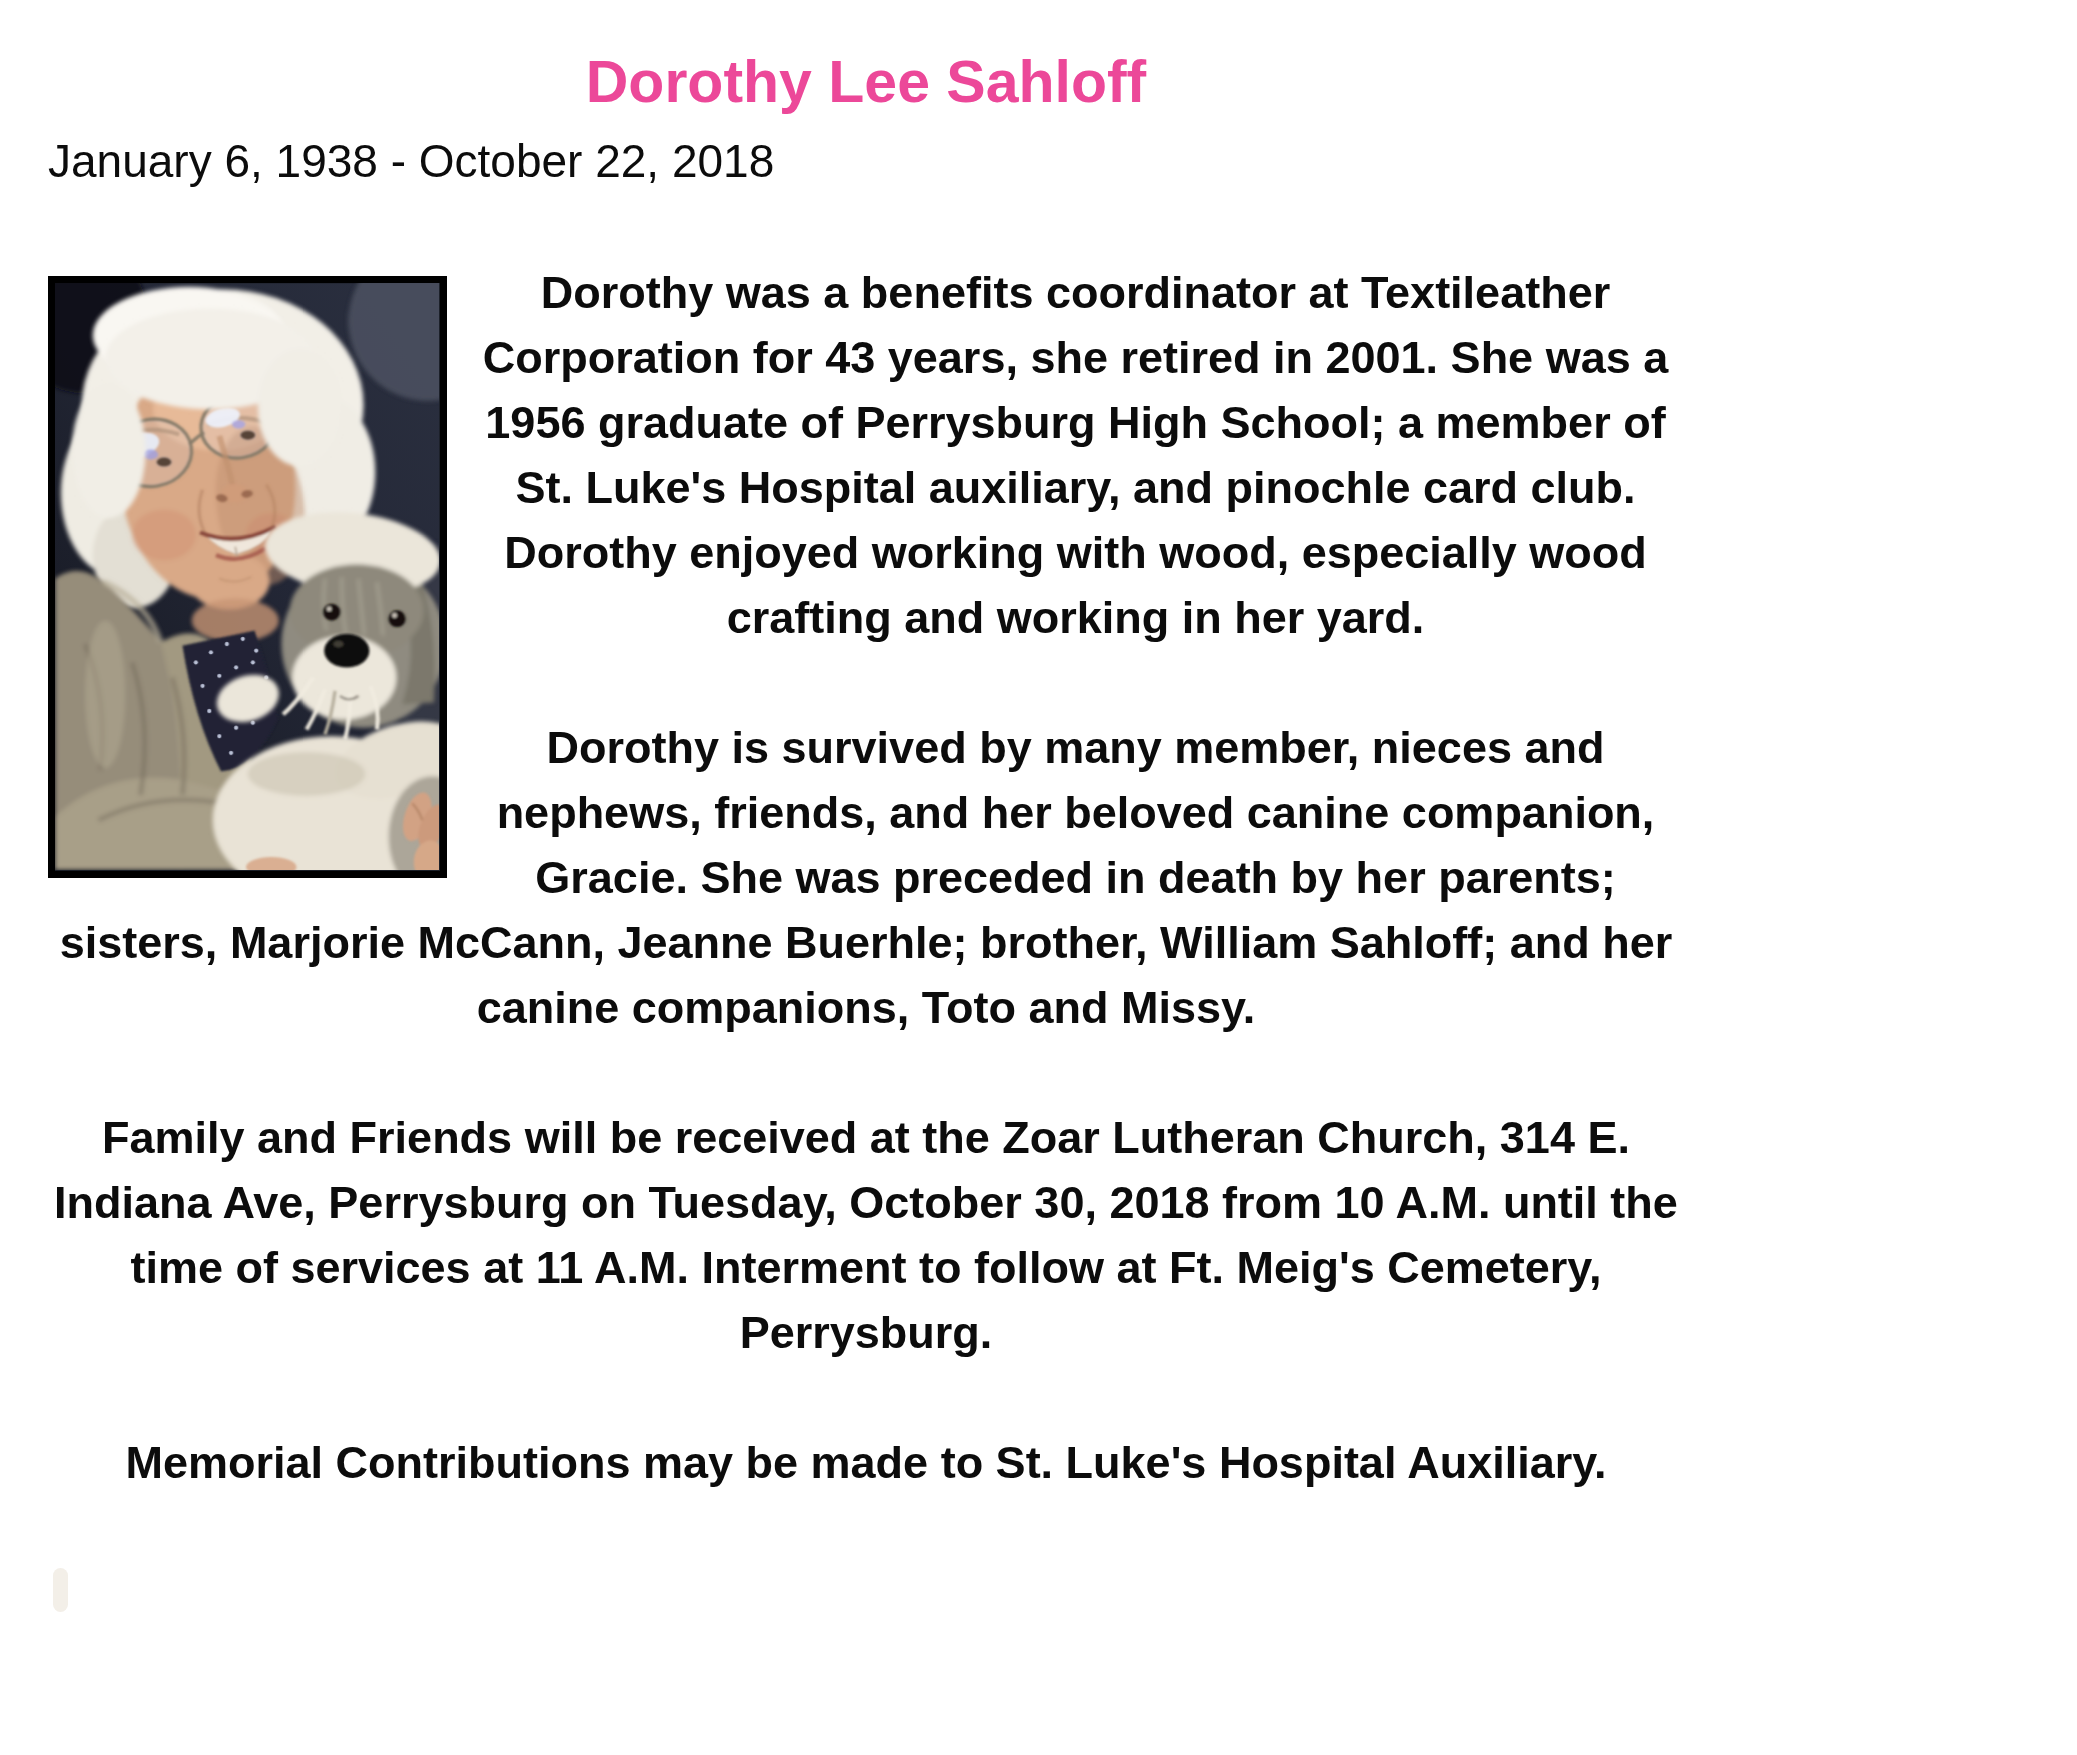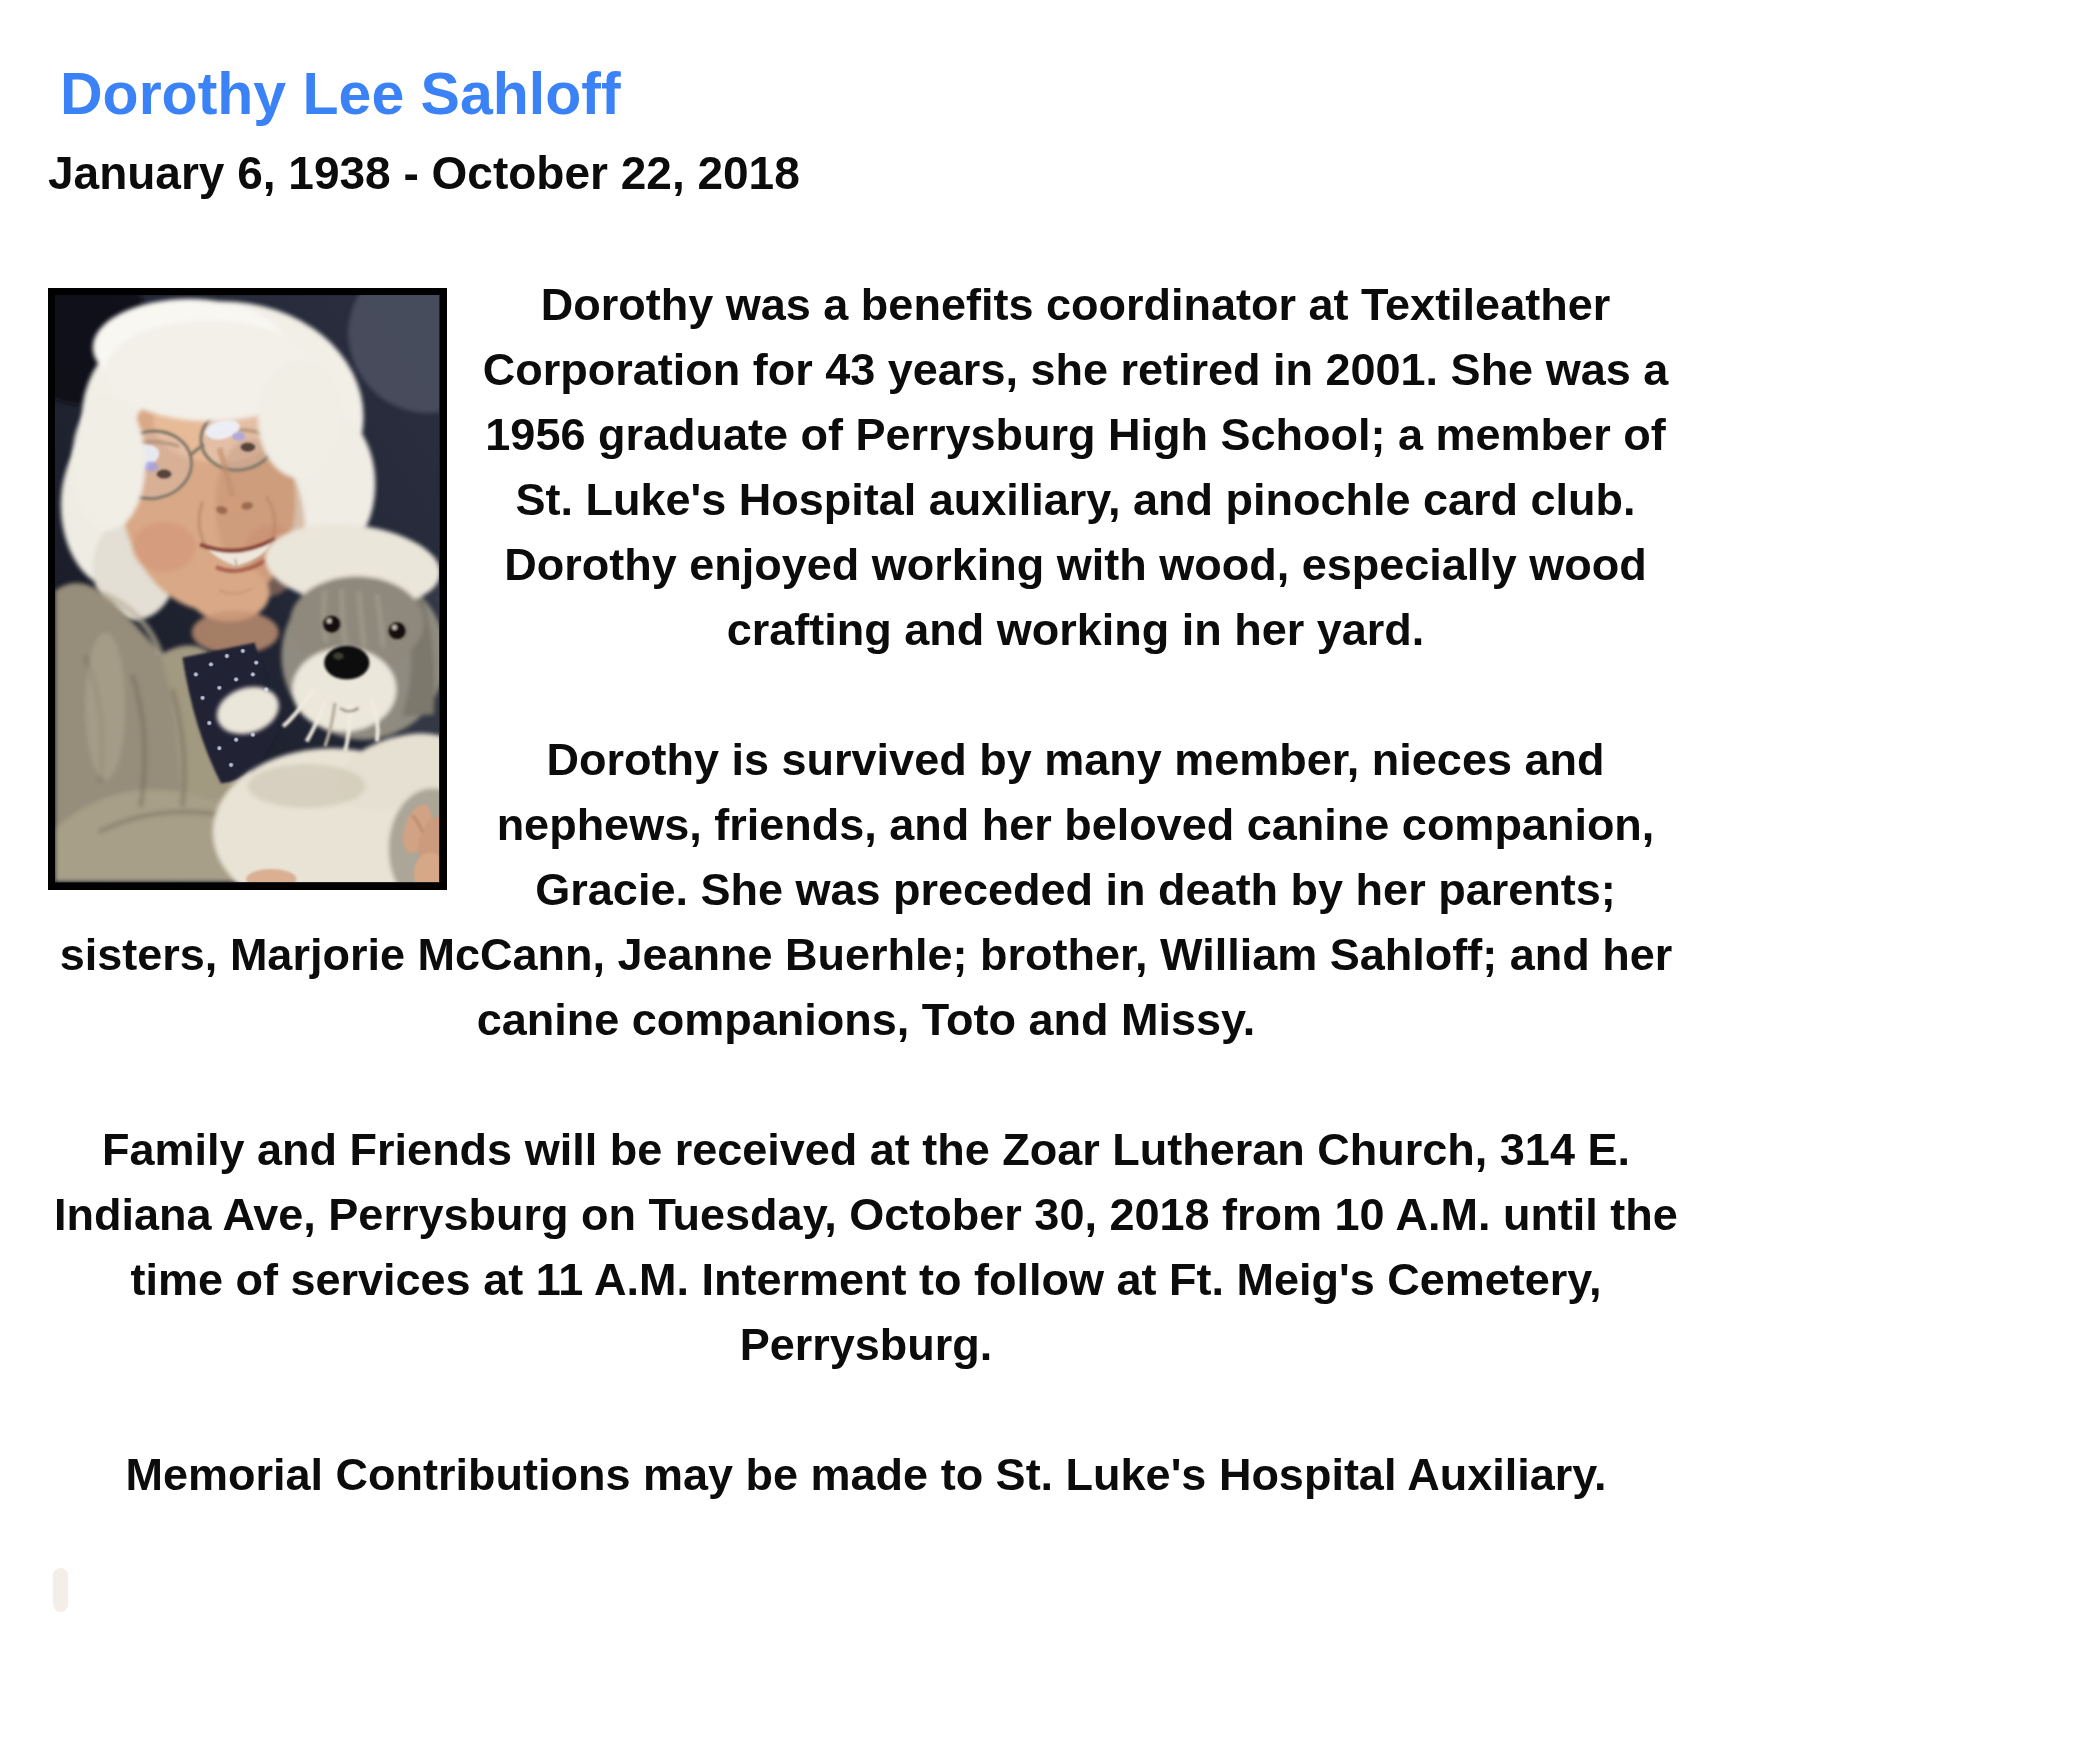--- a/index.html
+++ b/index.html
@@ -11,31 +11,32 @@
   }
   .page {
     position: relative;
     box-sizing: border-box;
     width: 2078px; height: 1755px;
     padding: 49px 394px 0 48px;
     color: #0c0c0c;
     font-weight: 700;
   }
   .name {
-    margin: 12px;
+    margin: 0;
     font-size: 59px;
     line-height: 67px;
     font-weight: 700;
-    color: #3b82f6;
+    color: #ec4899;
+    text-align: center;
   }
   .dates {
     margin: 16px 0 0 0;
     font-size: 46px;
     line-height: 59px;
-    font-weight: 700;
+    font-weight: 400;
   }
   .obituary {
     margin-top: 69px;
     font-size: 45px;
     line-height: 65px;
     font-weight: 700;
     text-align: center;
   }
   .obituary p { margin: 0 0 65px 0; }
   .photo-frame {

